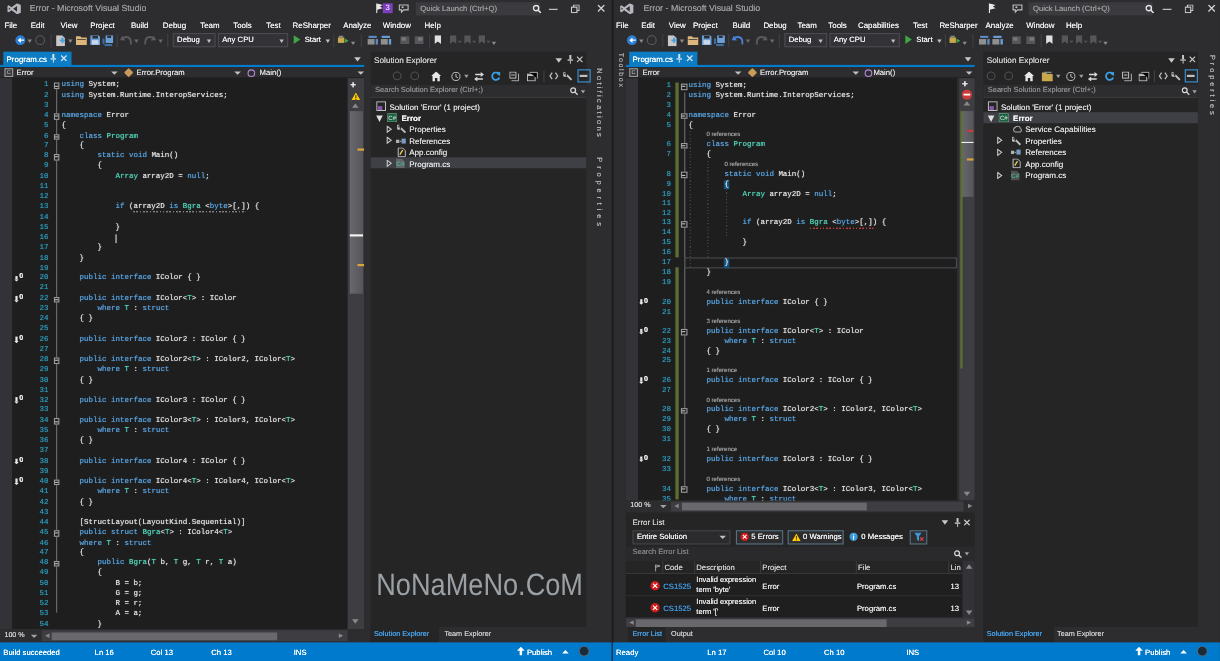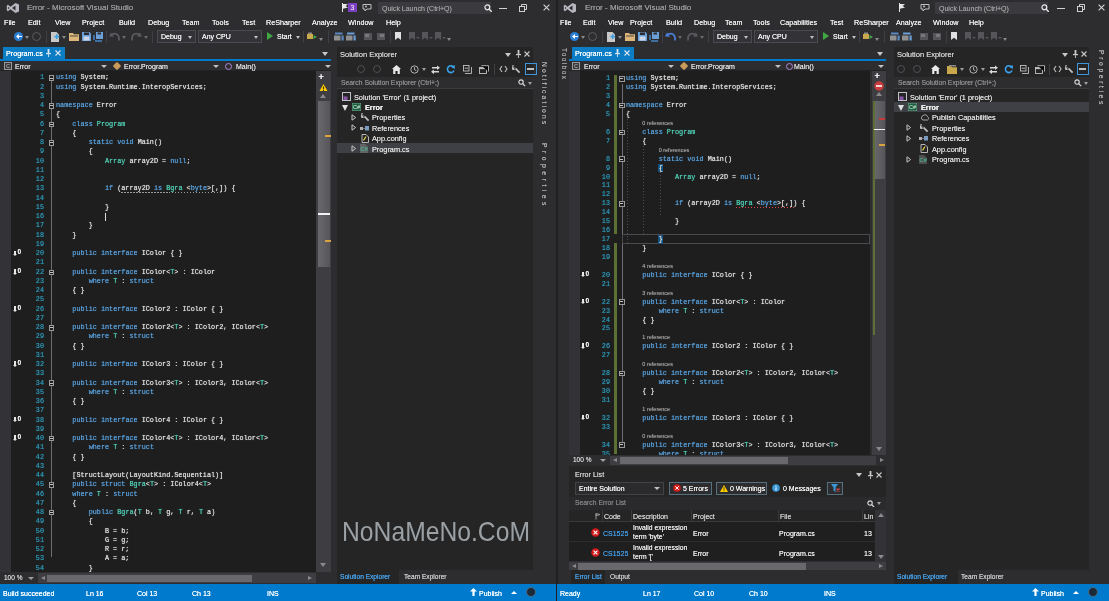--- a/index.html
+++ b/index.html
@@ -907,21 +907,21 @@
 <div class="a" style="left:910px;top:92.5px;font-family:'Liberation Sans',sans-serif;font-size:7.3px;line-height:9.3px;color:#dcdcdc;font-weight:normal;letter-spacing:0;white-space:pre;text-shadow:0 0 0.5px currentColor;">Solution 'Error' (1 project)</div>
 <div class="a" style="left:897.5px;top:104.5px;width:0;height:0;border-left:3.0px solid transparent;border-right:3.0px solid transparent;border-top:6px solid #e0e0e0;"></div>
 <svg class="a" style="left:908px;top:103px" width="9" height="8" viewBox="0 0 9 8">
     <rect x="0" y="0" width="9" height="8" rx="1" fill="#1e5f41" stroke="#8fc3a8" stroke-width="0.7"></rect>
     <text x="4.5" y="6" font-family="Liberation Sans" font-size="5.5" fill="#d8f0e0" text-anchor="middle">C#</text>
   </svg>
 <div class="a" style="left:921px;top:103px;font-family:'Liberation Sans',sans-serif;font-size:7.3px;line-height:9.3px;color:#f0f0f0;font-weight:bold;letter-spacing:0;white-space:pre;text-shadow:0 0 0.5px currentColor;">Error</div>
 <svg class="a" style="left:920px;top:114.4px" width="10" height="7" viewBox="0 0 10 7">
     <path fill="none" stroke="#a8a8a8" stroke-width="1" d="M3 6 A 2.2 2.2 0 0 1 3 1.8 A 2.6 2.6 0 0 1 7.6 2.8 A 1.8 1.8 0 0 1 7.6 6 Z"></path>
   </svg>
-<div class="a" style="left:932px;top:113.4px;font-family:'Liberation Sans',sans-serif;font-size:7.3px;line-height:9.3px;color:#dcdcdc;font-weight:normal;letter-spacing:0;white-space:pre;text-shadow:0 0 0.5px currentColor;">Publish Capabilities</div>
+<div class="a" style="left:932px;top:113.4px;font-family:'Liberation Sans',sans-serif;font-size:7.3px;line-height:9.3px;color:#dcdcdc;font-weight:normal;letter-spacing:0;white-space:pre;text-shadow:0 0 0.5px currentColor;">Service Capabilities</div>
 <svg class="a" style="left:906px;top:124.3px" width="6" height="7" viewBox="0 0 6 7">
     <path fill="none" stroke="#c8c8c8" stroke-width="1" d="M1 0.8 L4.6 3.5 L1 6.2 Z"></path>
   </svg>
 <svg class="a" style="left:920px;top:123.8px" width="9" height="9" viewBox="0 0 9 9">
     <path fill="#c0c0c0" d="M2.2 0.4 A 2.3 2.3 0 1 0 3.8 2.6 L8.2 7 L7 8.2 L2.6 3.8 A 2.3 2.3 0 0 1 2.2 0.4 Z M1.2 1 L2.6 2.4 L1.8 3.2 L0.4 1.8 Z" transform="rotate(0)"></path>
   </svg>
 <div class="a" style="left:932px;top:123.8px;font-family:'Liberation Sans',sans-serif;font-size:7.3px;line-height:9.3px;color:#dcdcdc;font-weight:normal;letter-spacing:0;white-space:pre;text-shadow:0 0 0.5px currentColor;">Properties</div>
 <svg class="a" style="left:906px;top:134.7px" width="6" height="7" viewBox="0 0 6 7">
     <path fill="none" stroke="#c8c8c8" stroke-width="1" d="M1 0.8 L4.6 3.5 L1 6.2 Z"></path>
   </svg>

